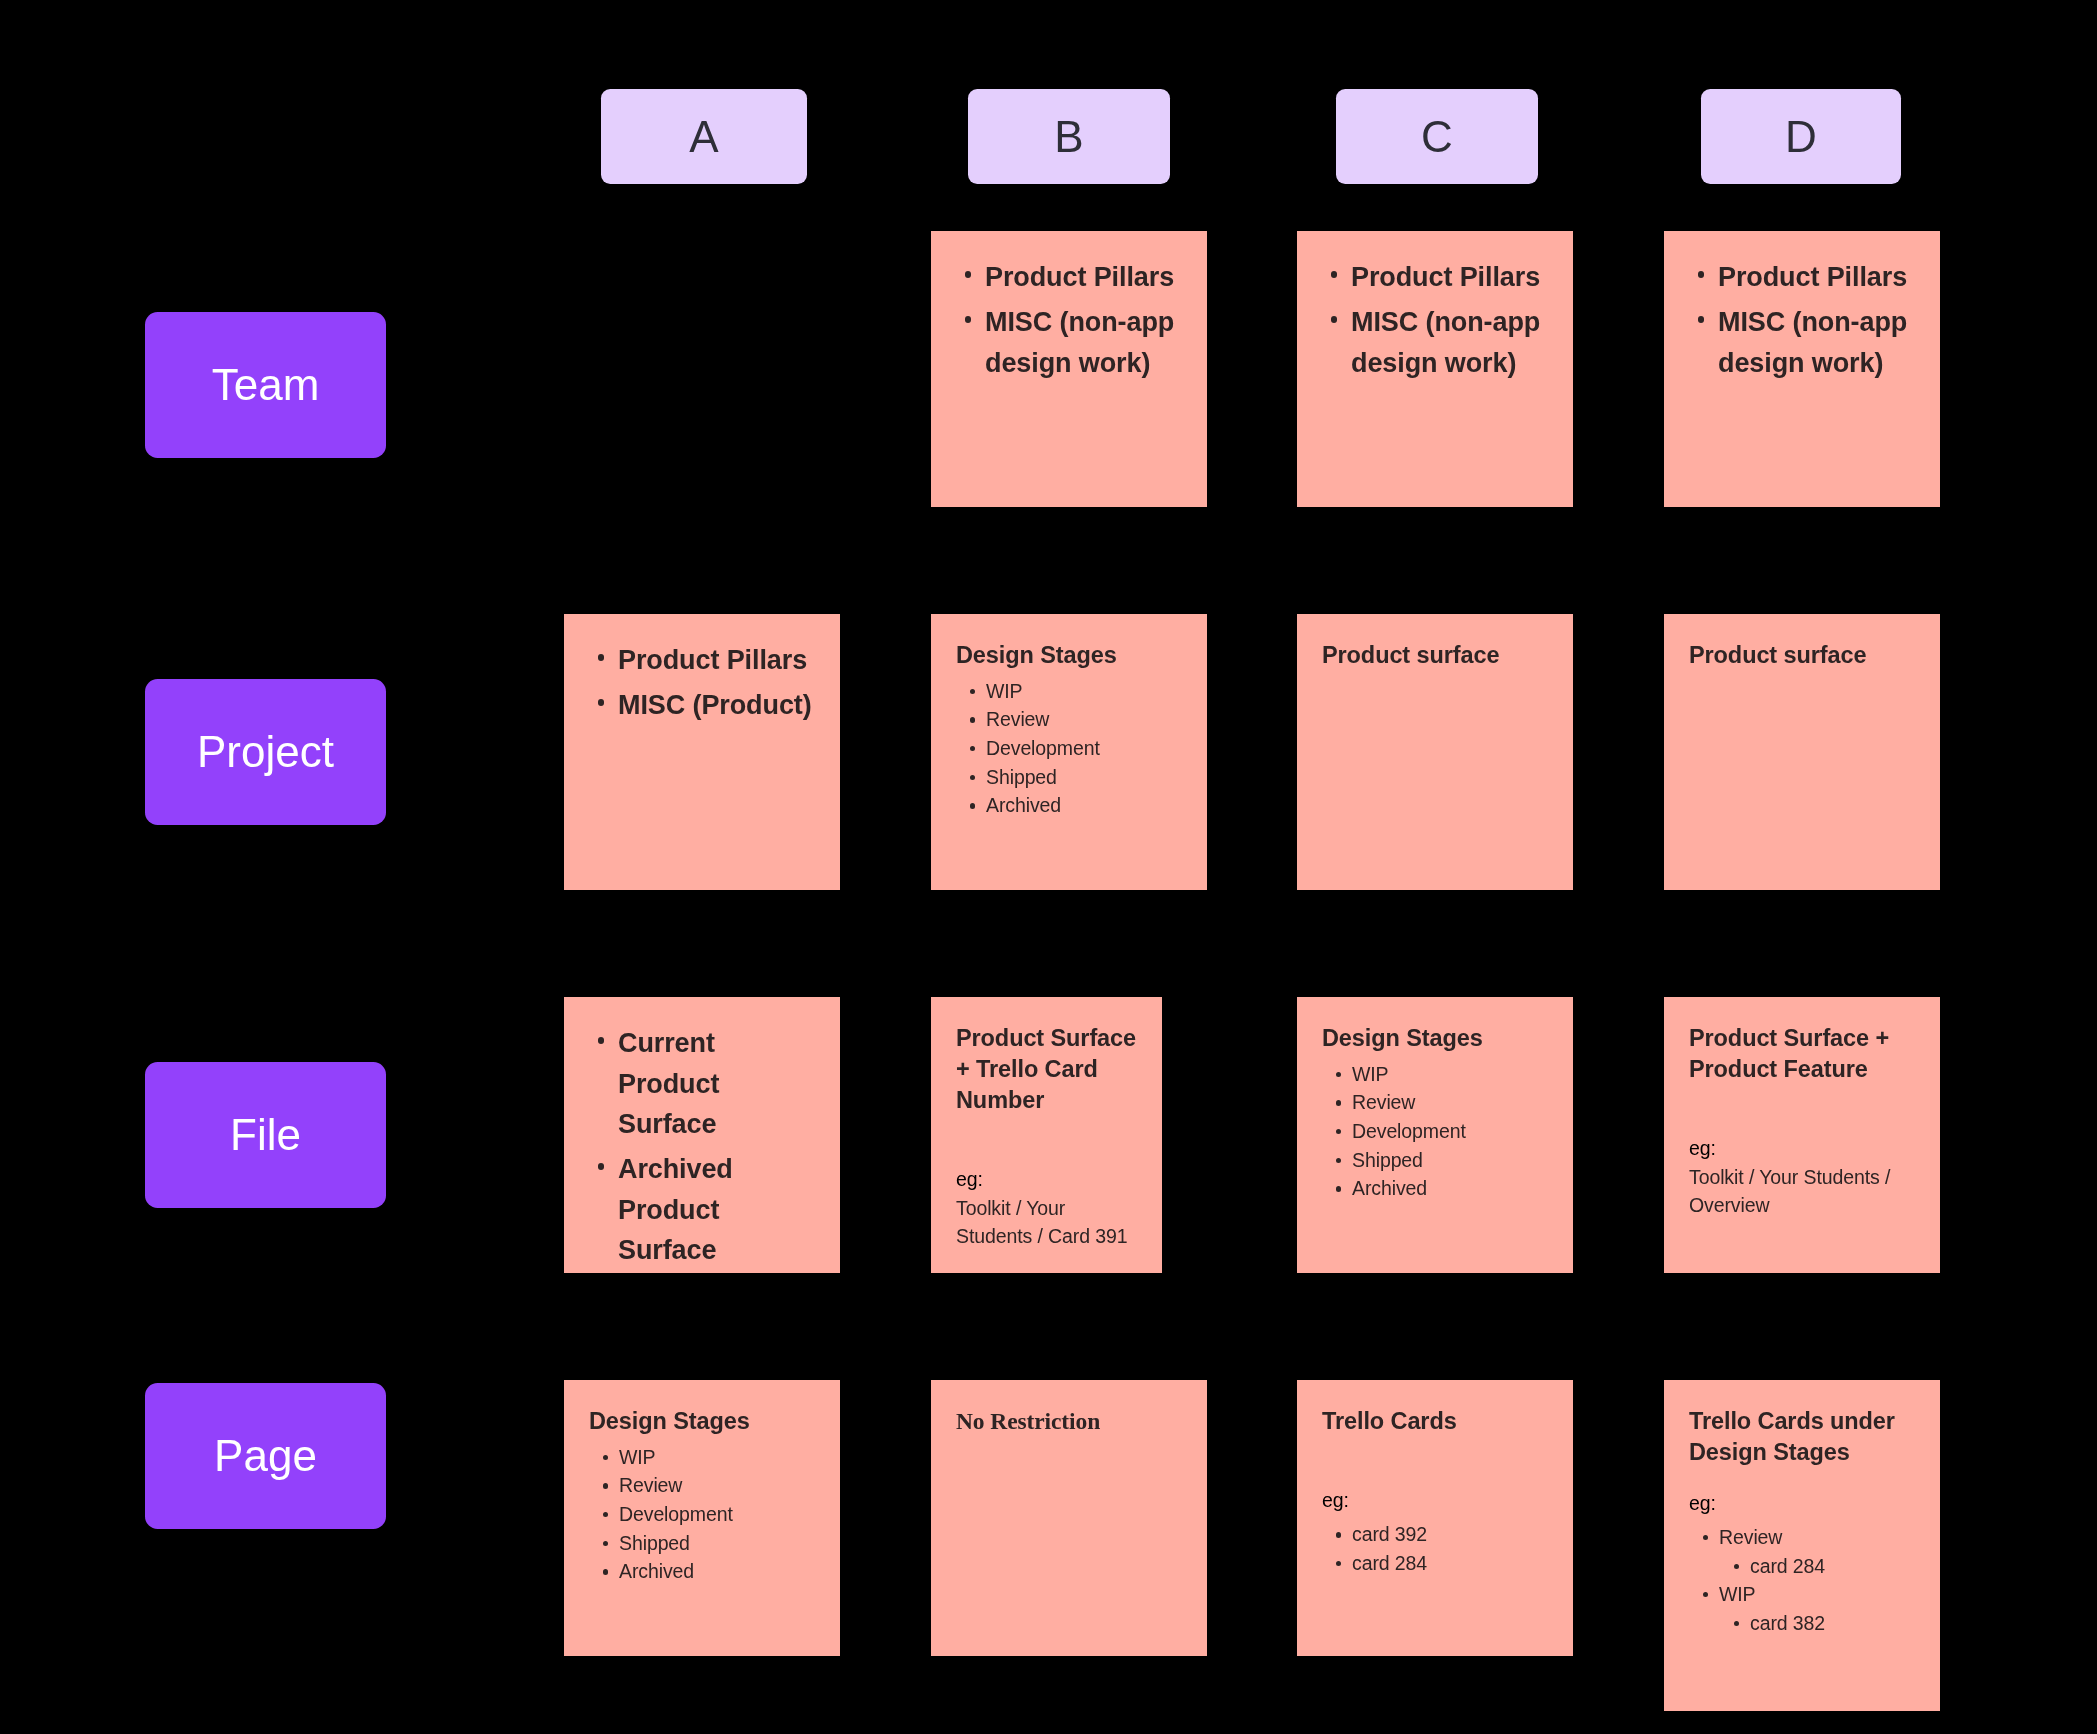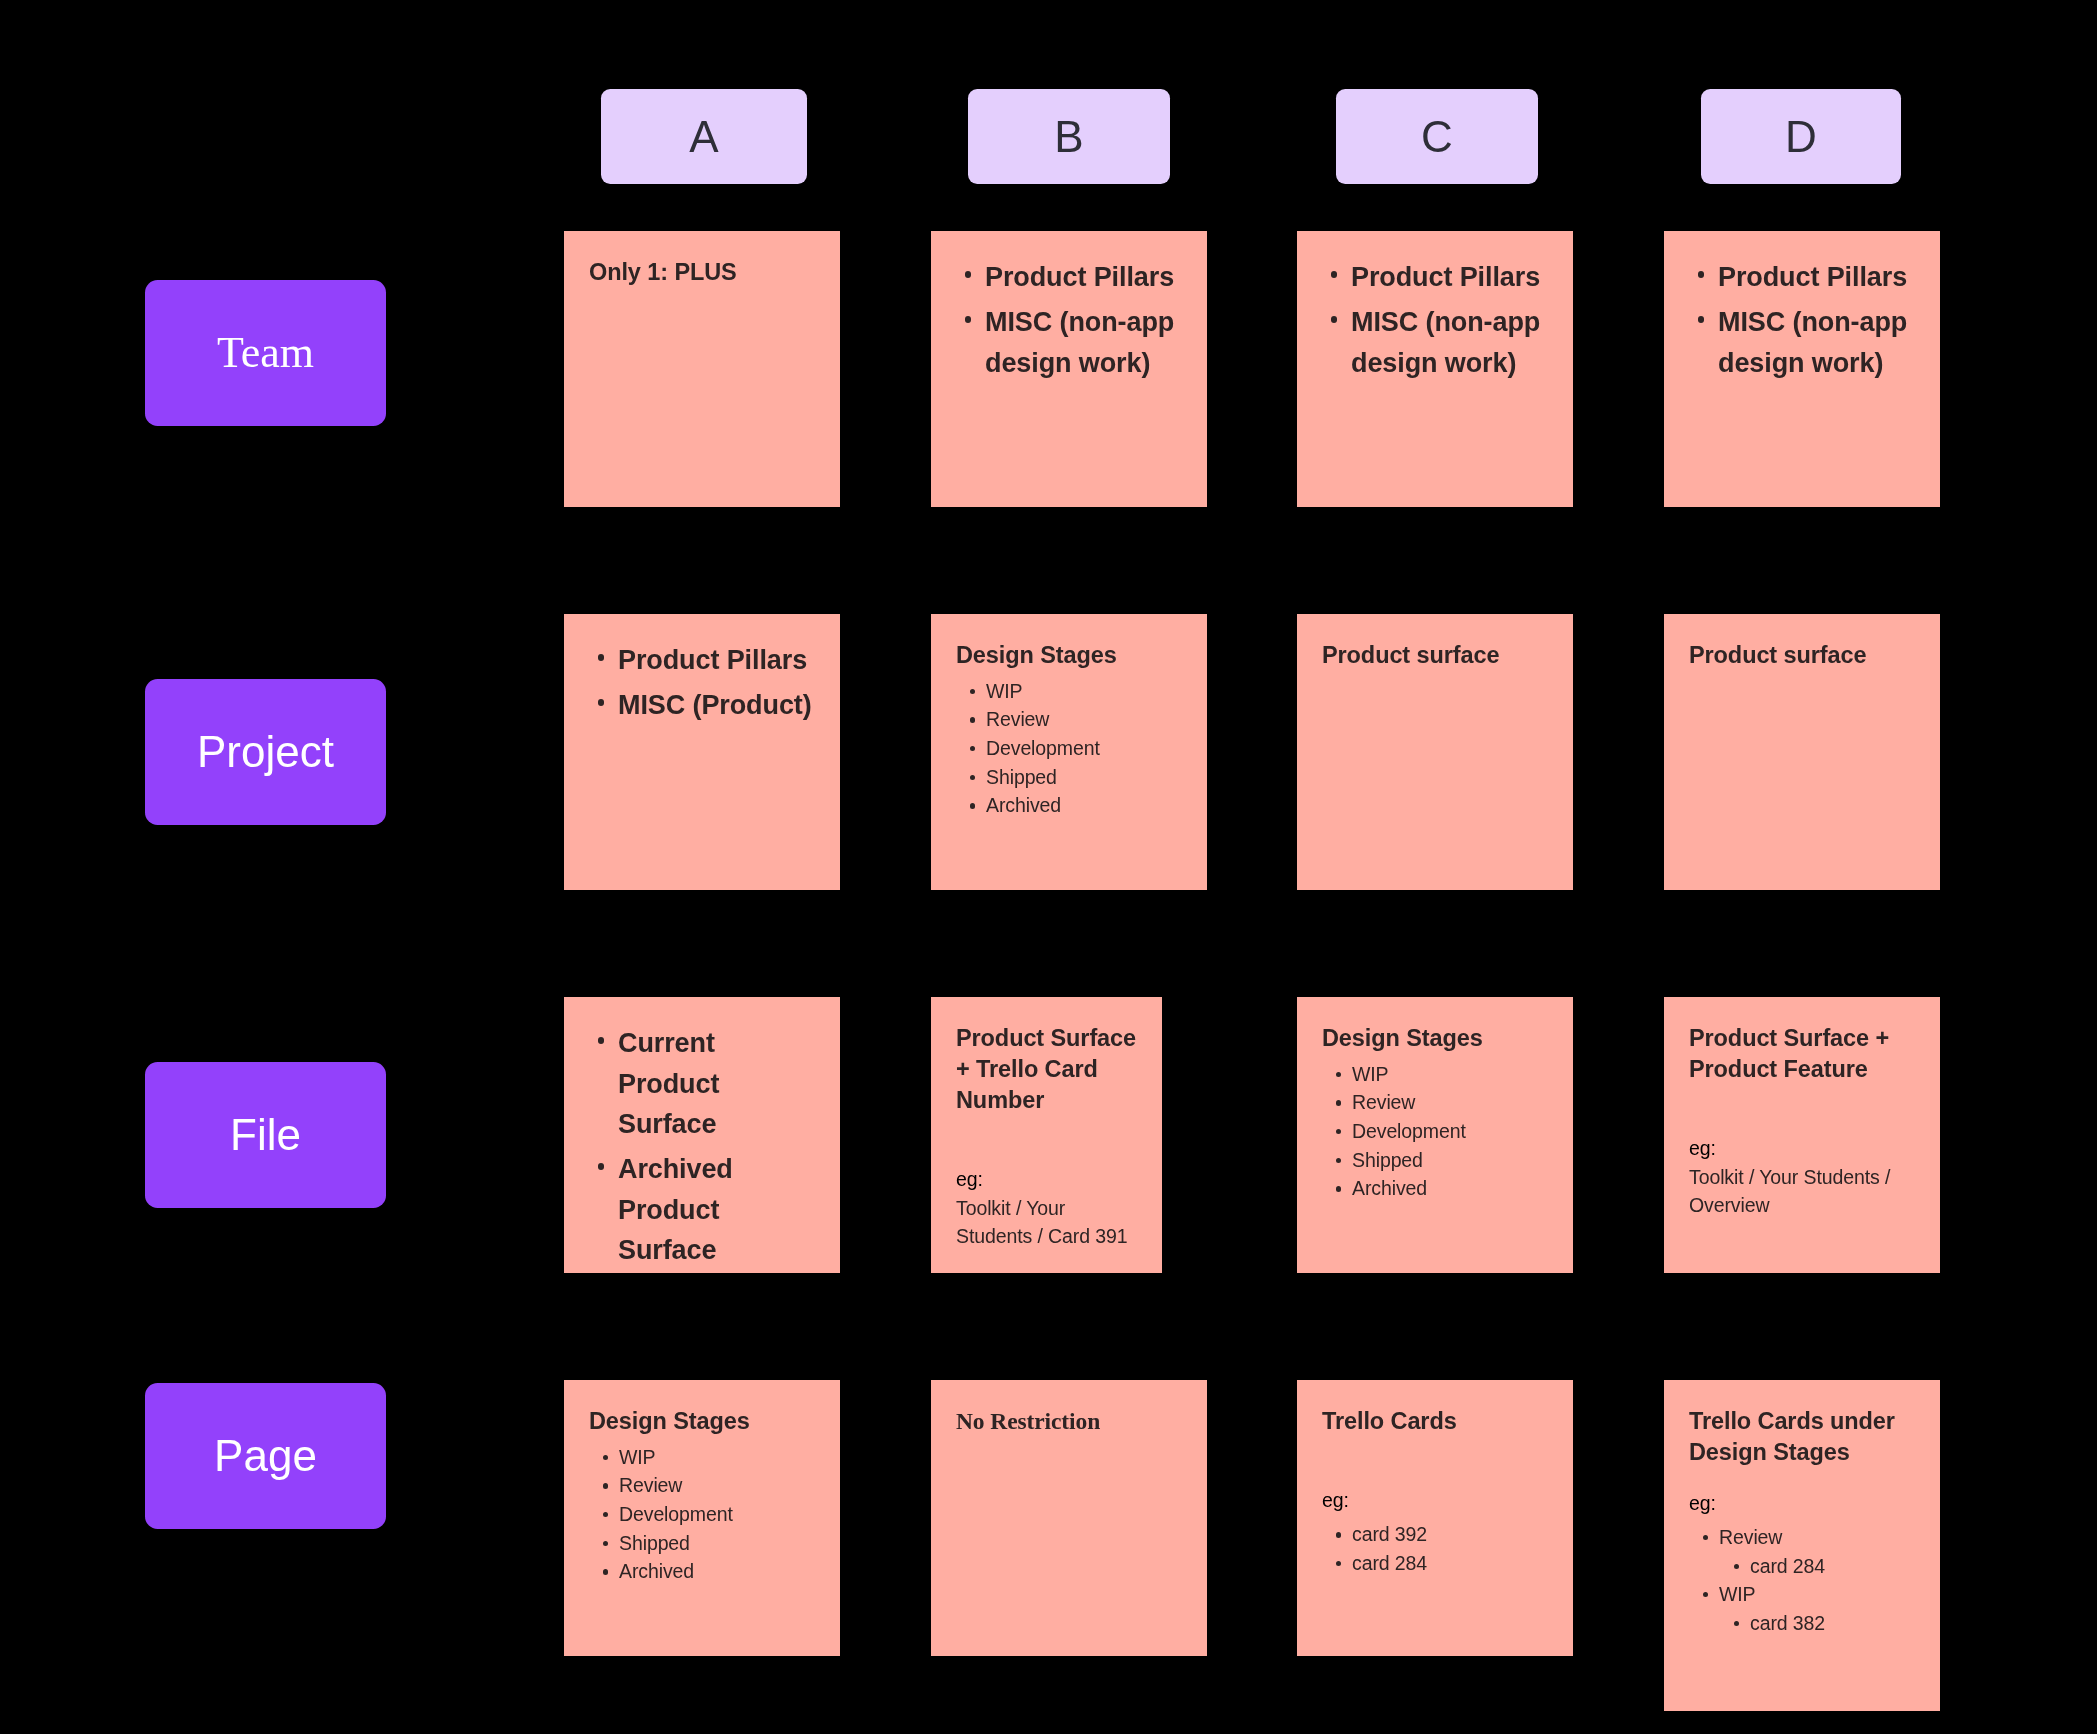--- a/index.html
+++ b/index.html
@@ -161,36 +161,33 @@
   <div class="col-head" style="left:968px; top:89px; width:202px;">
     <span class="col-head-label">B</span>
   </div>
   <div class="col-head" style="left:1336px; top:89px; width:202px;">
     <span class="col-head-label">C</span>
   </div>
   <div class="col-head" style="left:1701px; top:89px; width:200px;">
     <span class="col-head-label">D</span>
   </div>
 
-  <div class="row-label" style="top:280px;font-family:Liberation Serif, serif;">
+  <div class="row-label" style="top:312px;">
     <span class="row-label-text">Team</span>
   </div>
   <div class="row-label" style="top:679px;">
     <span class="row-label-text">Project</span>
   </div>
   <div class="row-label" style="top:1062px;">
     <span class="row-label-text">File</span>
   </div>
   <div class="row-label" style="top:1383px;">
     <span class="row-label-text">Page</span>
   </div>
 
-  <div class="card" style="left:564px; top:231px; width:276px; height:276px;">
-    <div class="card-heading">Only 1: PLUS</div>
-  </div>
 
   <div class="card" style="left:931px; top:231px; width:276px; height:276px;">
     <ul class="bold-list">
       <li>Product Pillars</li>
       <li>MISC (non-app design work)</li>
     </ul>
   </div>
 
   <div class="card" style="left:1297px; top:231px; width:276px; height:276px;">
     <ul class="bold-list">

